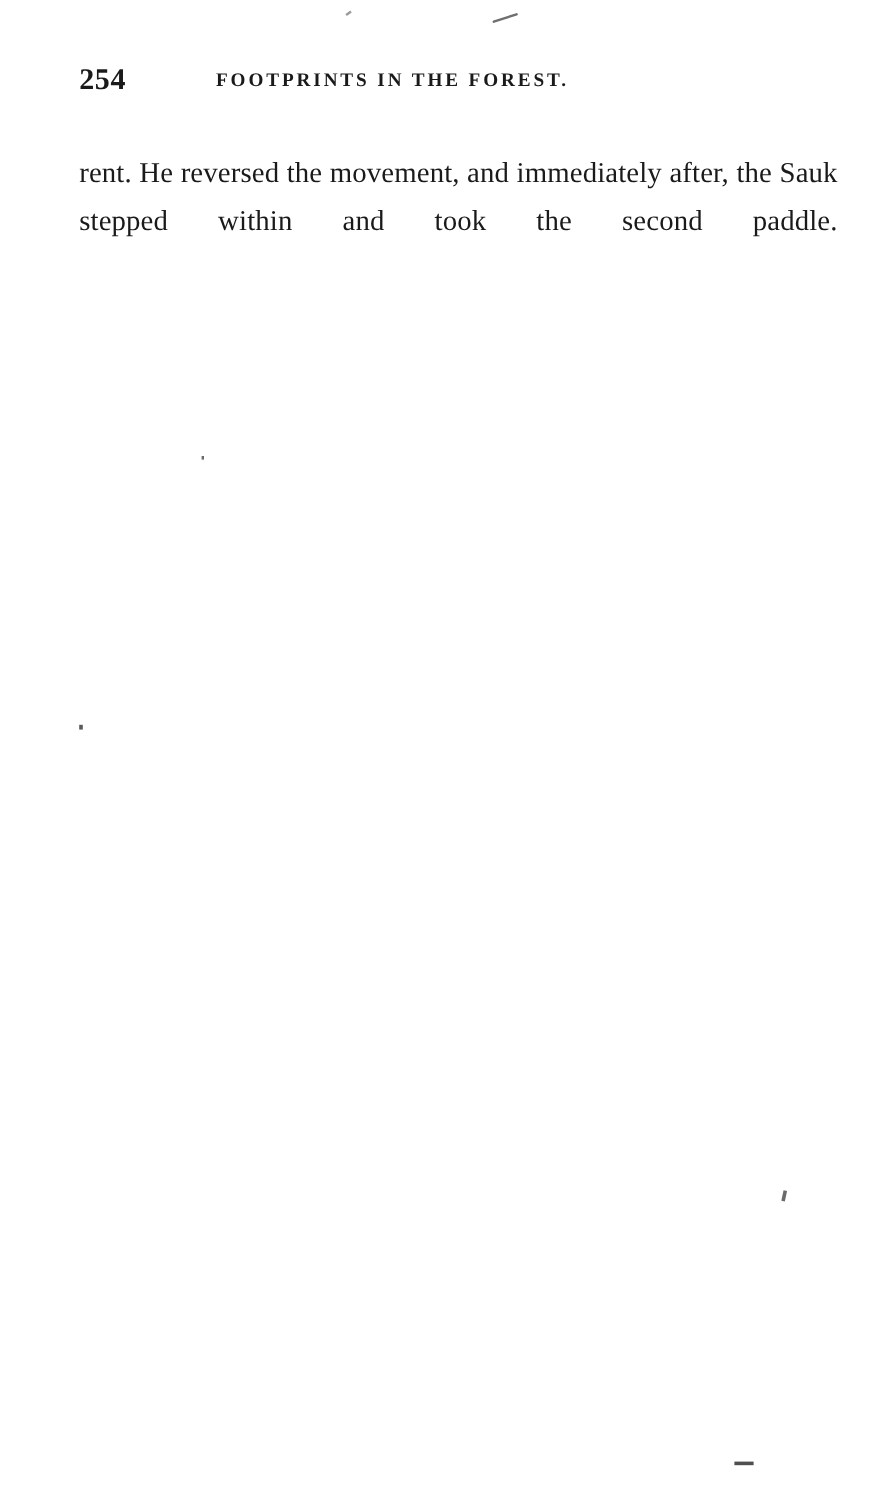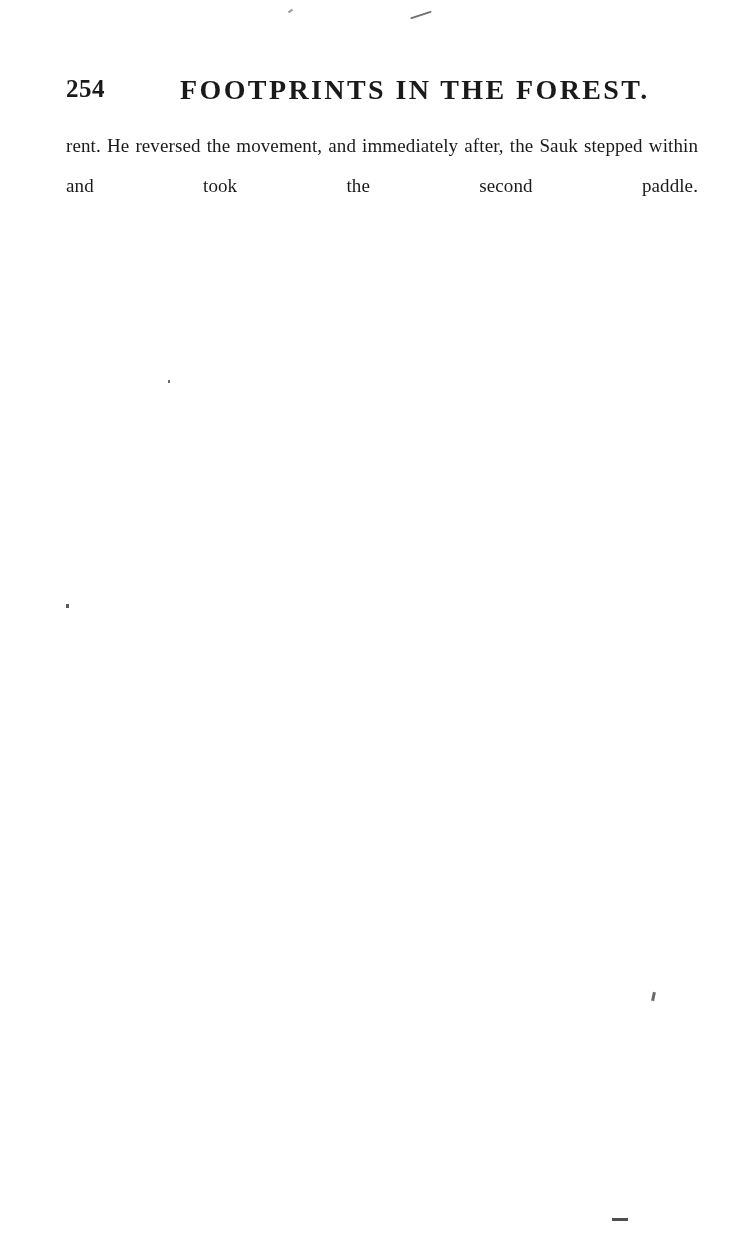--- a/index.html
+++ b/index.html
@@ -31,53 +31,53 @@
   .speck.s1 { left: 288px; top: 10px; width: 5px; height: 2px; transform: rotate(-35deg); background:#9a9a9a; }
   .speck.s2 { left: 410px; top: 14px; width: 22px; height: 2px; transform: rotate(-18deg); background:#6f6f6f; border-radius:1px;}
   .speck.s3 { left: 66px; top: 604px; width: 3px; height: 4px; background:#5a5a5a; }
   .speck.s4 { left: 652px; top: 992px; width: 3px; height: 9px; transform: rotate(12deg); background:#6b6b6b; }
   .speck.s5 { left: 612px; top: 1218px; width: 16px; height: 3px; background:#4f4f4f; }
   .speck.s6 { left: 168px; top: 380px; width: 2px; height: 3px; background:#6b6b6b; }
 
   .header {
     position: absolute;
     left: 0;
-    top: 74px;
+    top: 52px;
     width: 736px;
     height: 34px;
   }
   .folio {
     position: absolute;
     left: 66px;
     top: 0;
     font-size: 25px;
     font-weight: 700;
     letter-spacing: 0.5px;
     line-height: 30px;
   }
   .running-head {
     position: absolute;
     left: 180px;
     top: 3px;
-    font-size: 28px;
+    font-size: 16px;
     font-weight: 700;
     letter-spacing: 2.4px;
     line-height: 26px;
     white-space: nowrap;
   }
 
   .textblock {
     position: absolute;
     left: 66px;
     top: 126px;
     width: 632px;
   }
   p.para {
     margin: 0;
-    font-size: 19px;
+    font-size: 24px;
     line-height: 39.5px;
     text-align: justify;
     text-justify: inter-word;
     letter-spacing: 0.1px;
   }
   p.para.indent {
     text-indent: 28px;
   }
   
   p.para:after {

